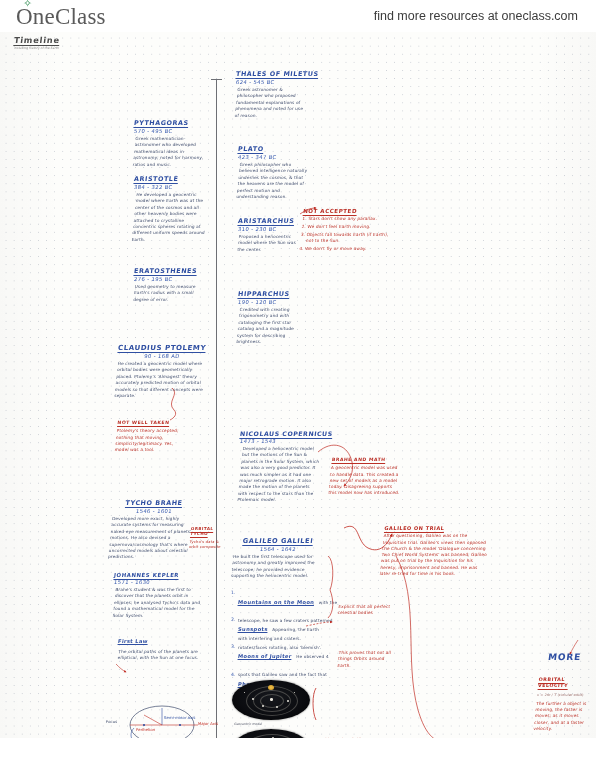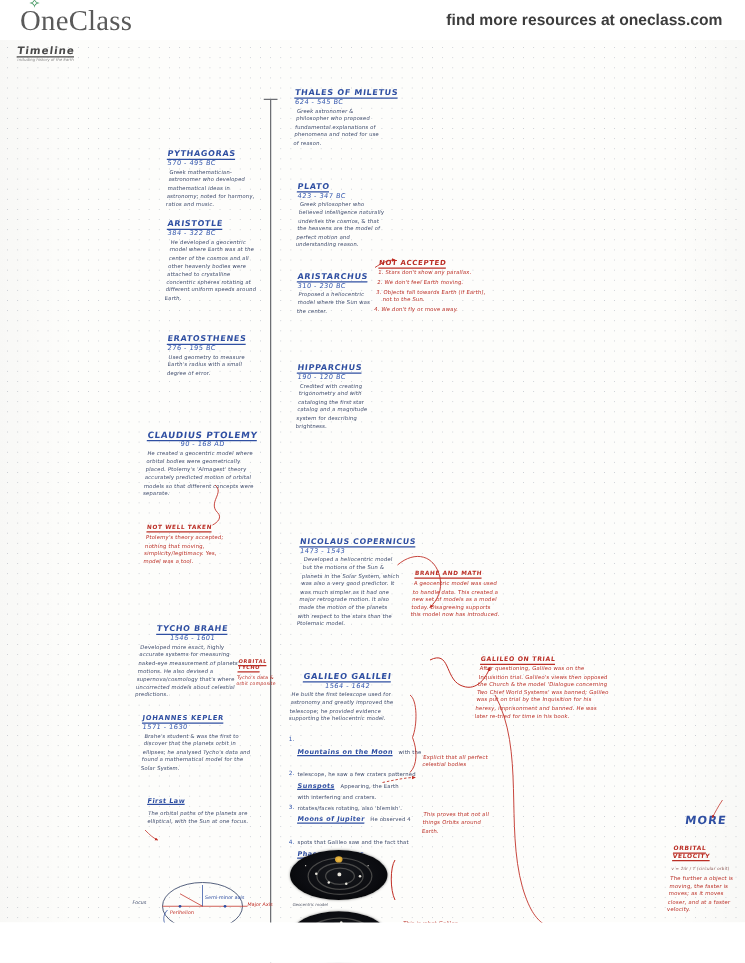--- a/index.html
+++ b/index.html
@@ -28,21 +28,20 @@
     font-weight:400;
   }
   .brand .leaf{
     position:absolute;left:7px;top:-5px;width:9px;height:9px;color:#2e8b4f;
     font-size:11px;line-height:9px;
   }
   .findmore{
     position:absolute;right:18px;top:9px;
     font-size:12.5px;color:#3c3c3c;
     font-family:"Liberation Sans", sans-serif;
-    font-weight:bold;
   }
 
   
   .sheet{
     position:absolute;left:0;top:32px;width:596px;height:706px;
     background-color:#fdfdfb;
     background-image:radial-gradient(#c9cdd4 0.6px, transparent 0.7px);
     background-size:8.1px 8.1px;
     background-position:2px 2px;
   }

